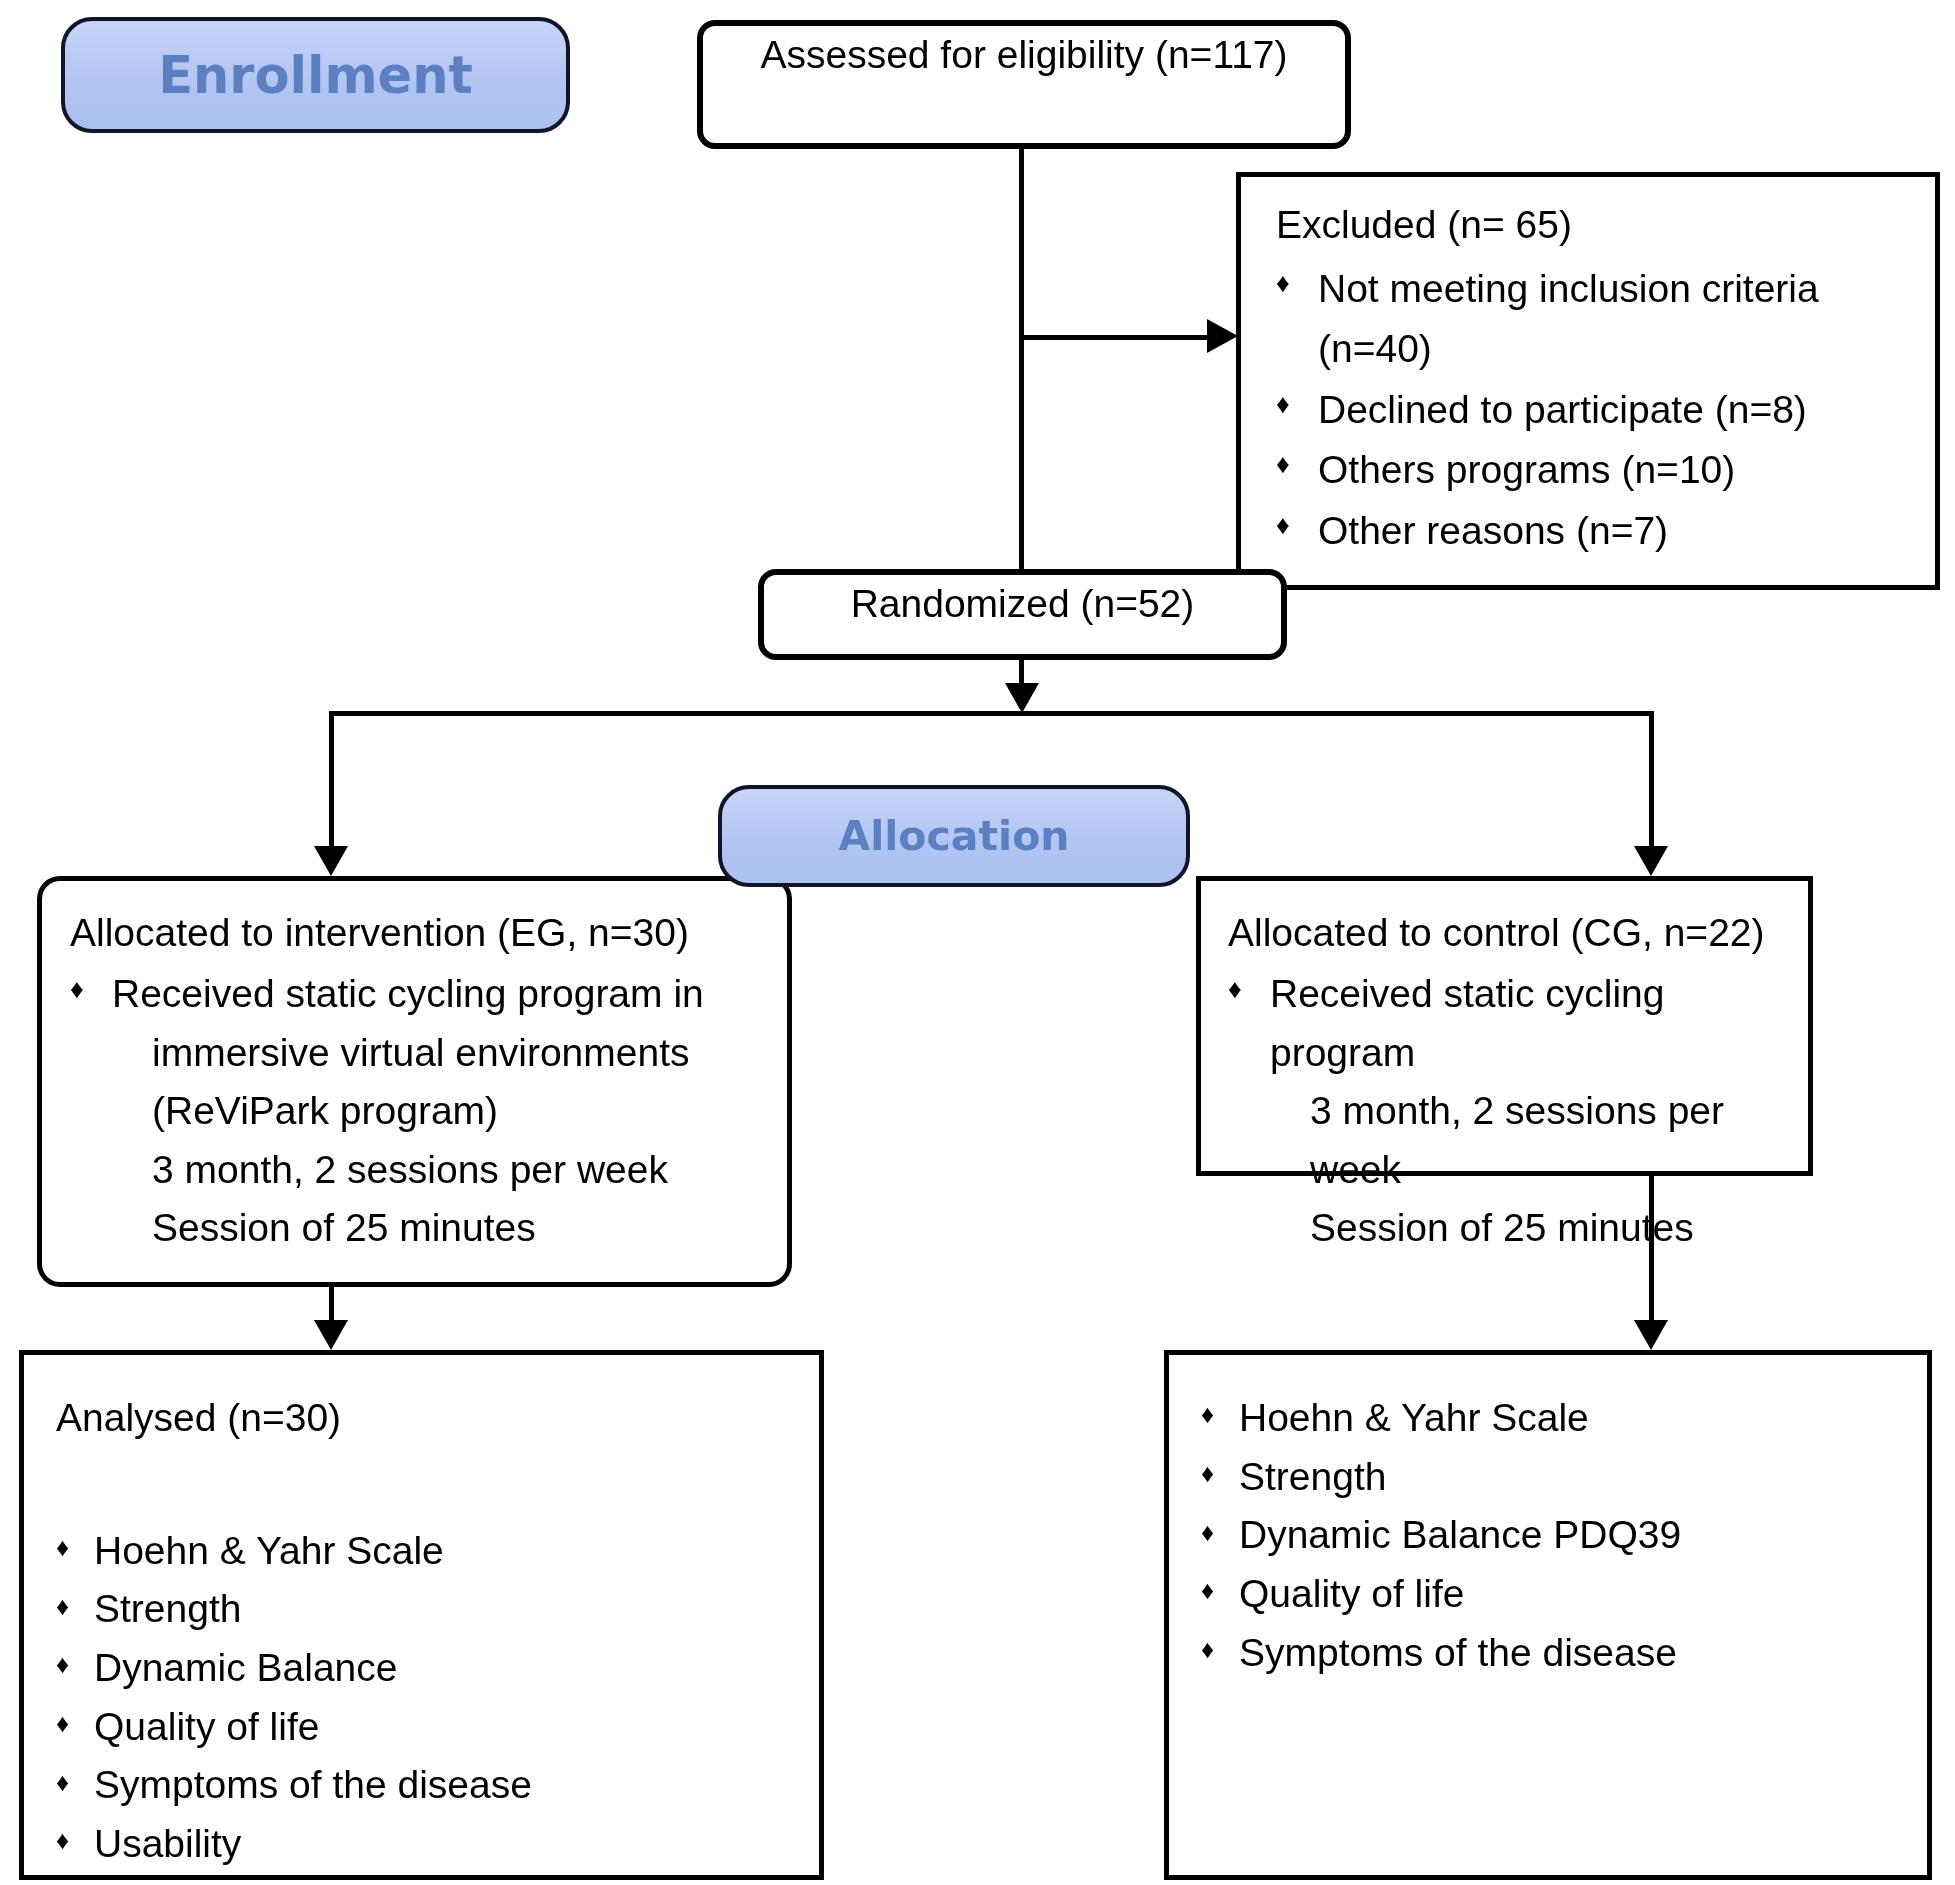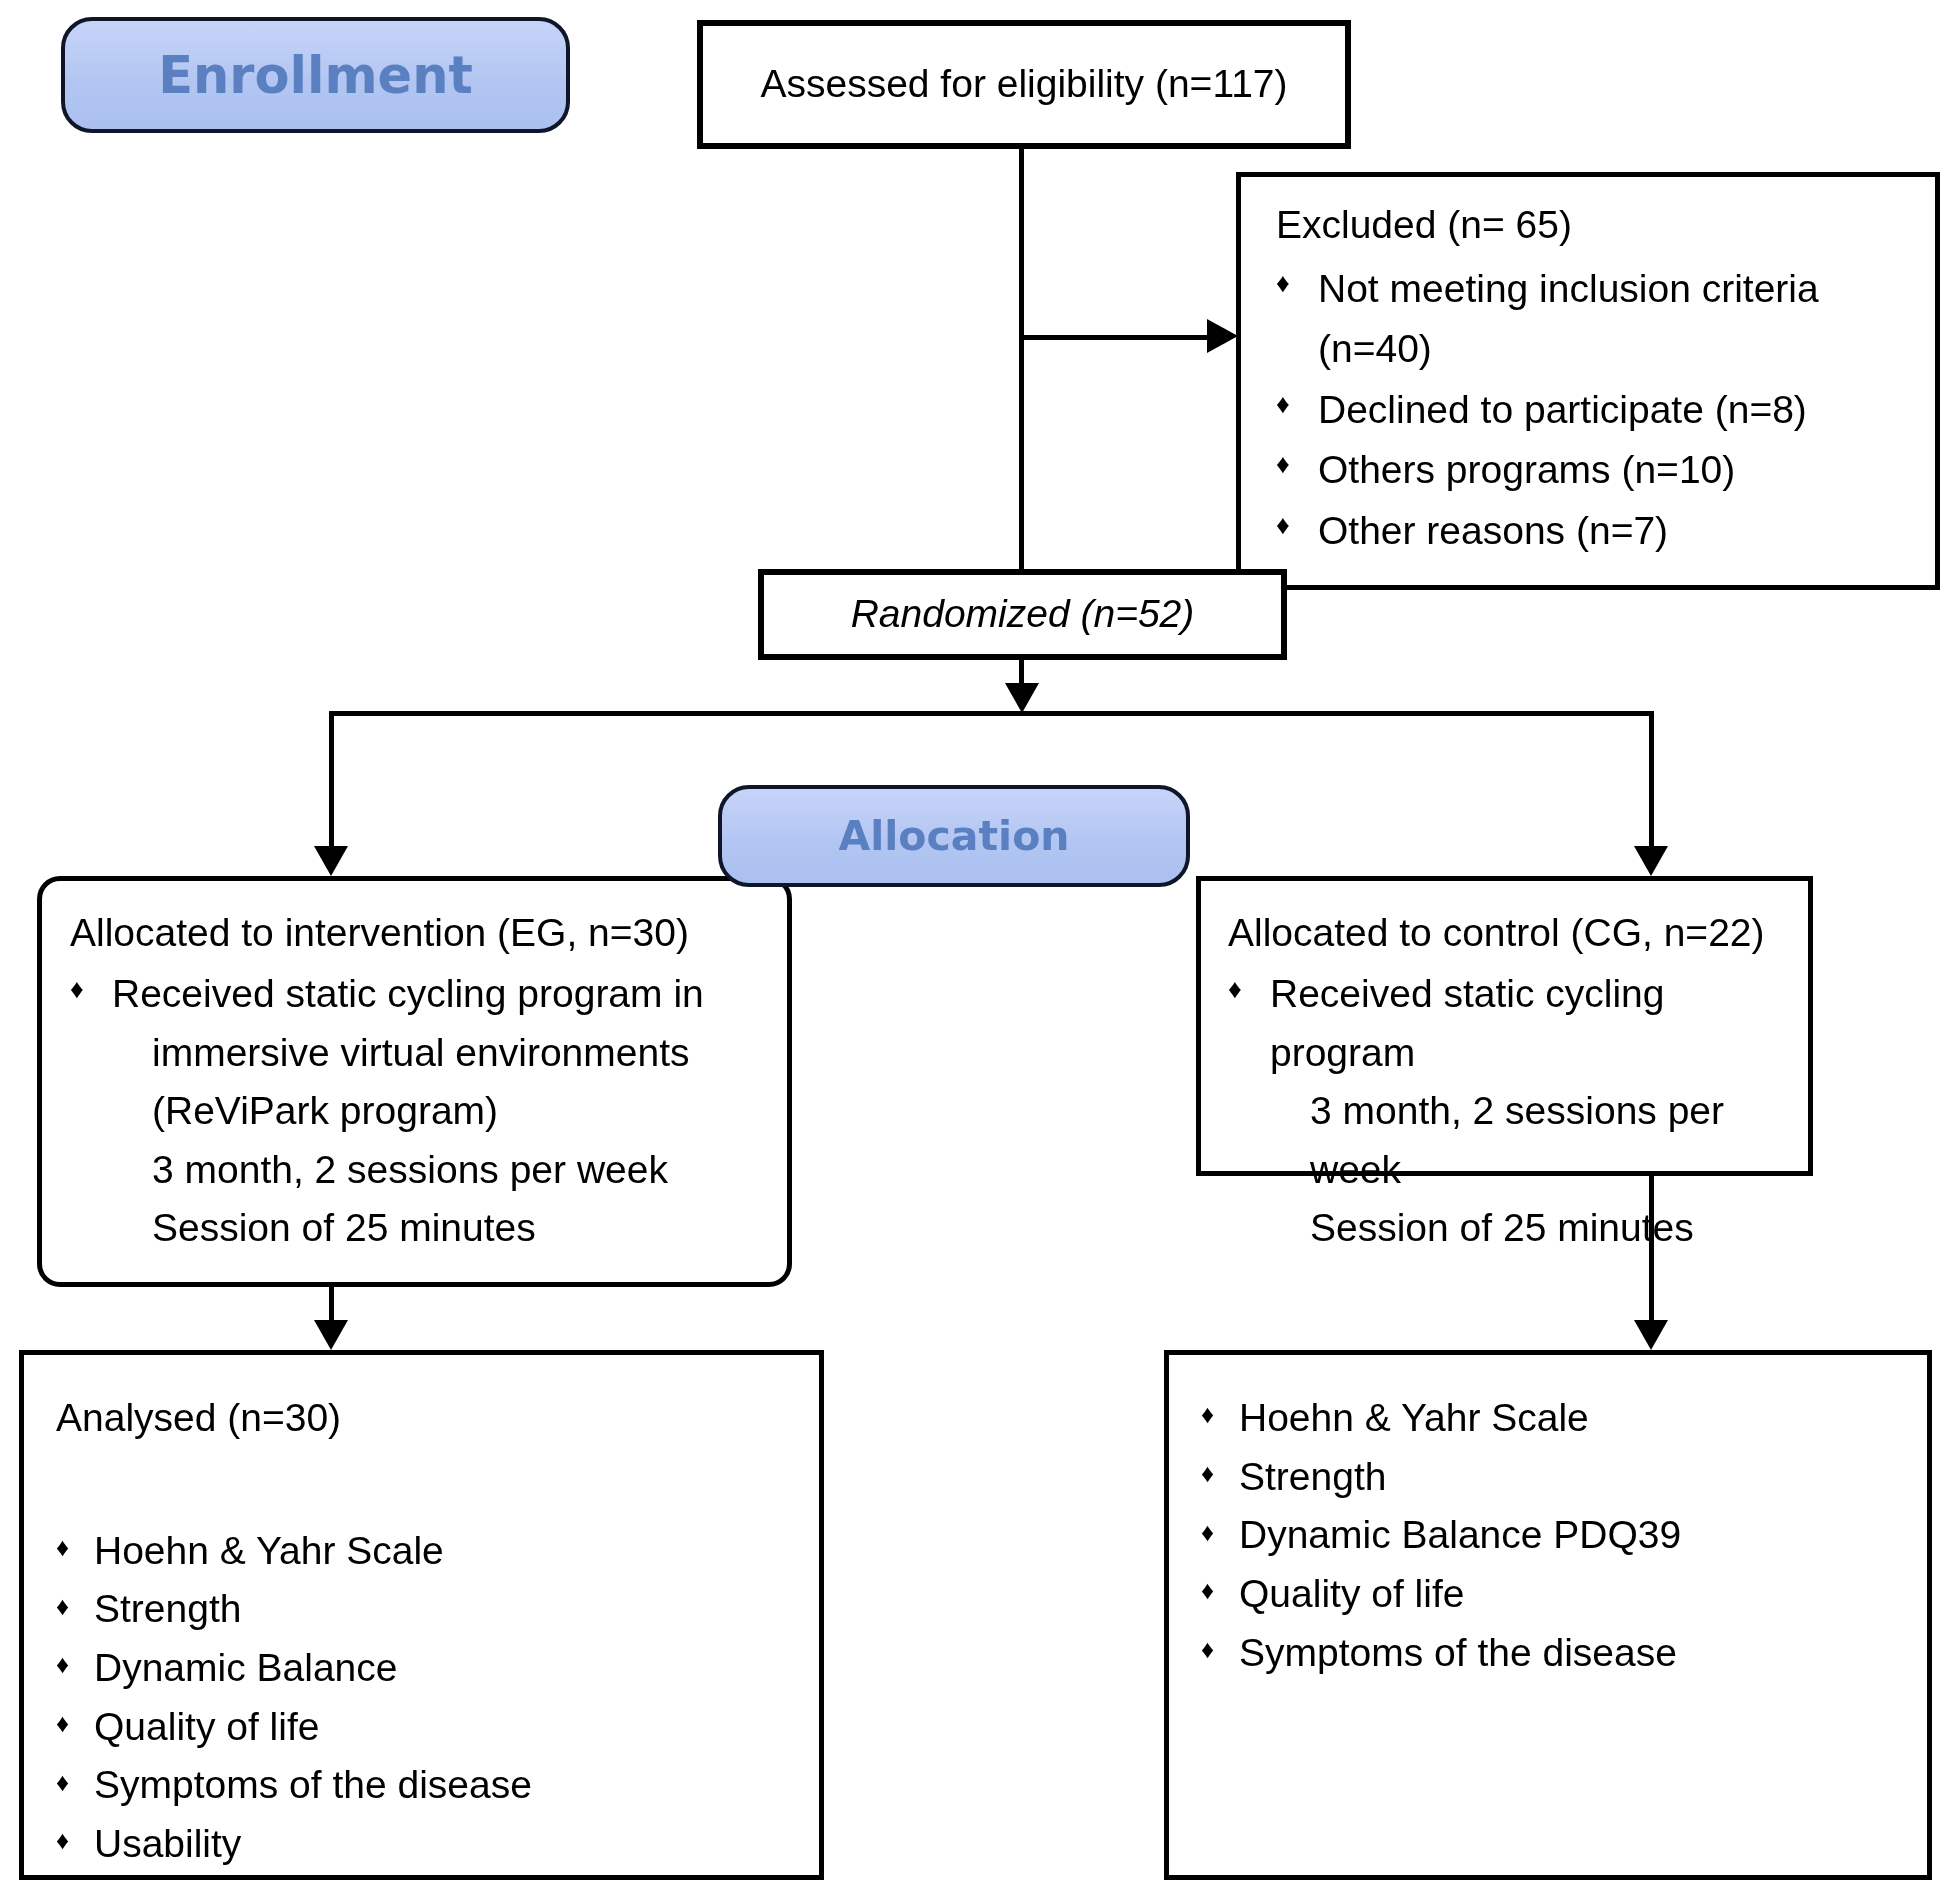--- a/index.html
+++ b/index.html
@@ -21,23 +21,24 @@
     position: absolute;
     background: #ffffff;
     border: 5.4px solid #000000;
     box-sizing: border-box;
     z-index: 2;
     font-size: 39px;
     line-height: 1.5;
   }
   .fbox.center {
     display: flex;
-    align-items: center;
+    align-items: flex-start;
     justify-content: center;
     text-align: center;
+    border-radius: 18px;
   }
   
   .stage {
     position: absolute;
     background: linear-gradient(180deg, #c6d4f8 0%, #b3c6f2 55%, #aac0f0 100%);
     border: 4.7px solid #0f1629;
     border-radius: 31px;
     box-sizing: border-box;
     display: flex;
     align-items: center;
@@ -147,21 +148,21 @@
     <div class="bullet-row">
       <span class="dm">♦</span>
       <span class="btext">Others programs (n=10)</span>
     </div>
     <div class="bullet-row">
       <span class="dm">♦</span>
       <span class="btext">Other reasons (n=7)</span>
     </div>
   </div>
 
-  <div class="fbox center" style="left:758px; top:569px; width:529px; height:91px; border-width:6px; z-index:3;font-style:italic;">
+  <div class="fbox center" style="left:758px; top:569px; width:529px; height:91px; border-width:6px; z-index:3;">
     <span>Randomized (n=52)</span>
   </div>
 
   <div class="fbox" id="alloc-left" style="left:37px; top:876px; width:755px; height:411px;">
     <div class="alloc-title">Allocated to intervention (EG, n=30)</div>
     <div class="bullet-row">
       <span class="dm">♦</span>
       <span class="btext">Received static cycling program in</span>
     </div>
     <div class="cont">immersive virtual environments</div>

